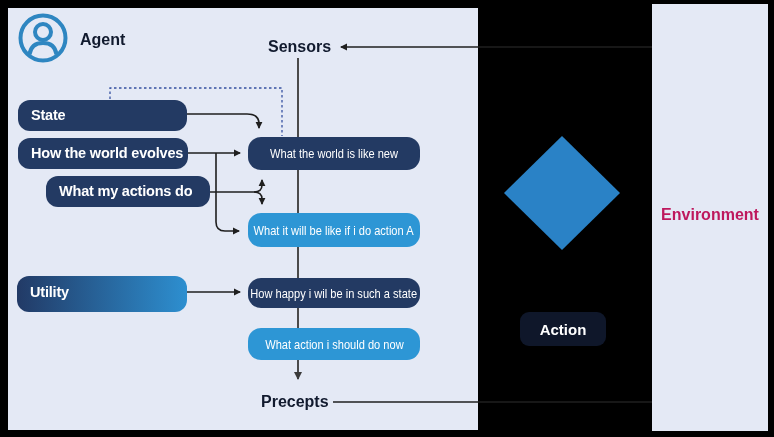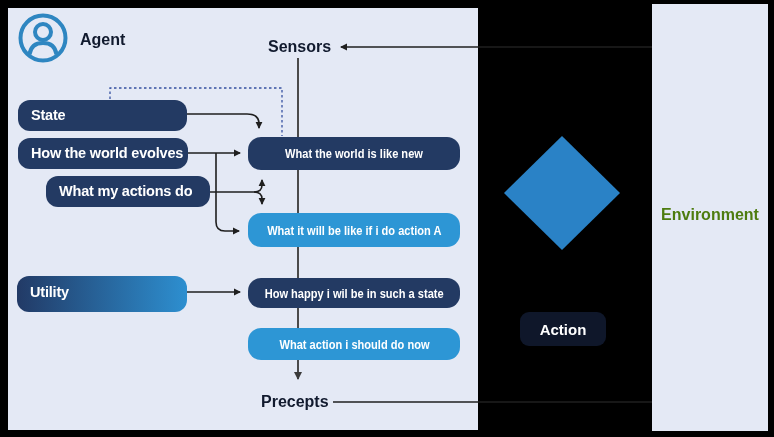--- a/index.html
+++ b/index.html
@@ -9,35 +9,35 @@
   .panel{position:absolute;background:#e4e9f5;}
   #agent-panel{left:8px;top:8px;width:470px;height:422px;}
   #env-panel{left:652px;top:4px;width:116px;height:427px;}
 
   #svg-overlay{position:absolute;left:0;top:0;width:774px;height:437px;pointer-events:none;}
 
   .lbl{position:absolute;font-weight:bold;color:#111a2e;font-size:16px;white-space:nowrap;}
   #agent-label{left:80px;top:31px;font-size:16px;}
   #sensors-label{left:268px;top:38px;}
   #actuators-label{left:261px;top:393px;}
-  #environment-label{left:0;top:202px;width:100%;text-align:center;color:#4d7c0f;}
+  #environment-label{left:0;top:202px;width:100%;text-align:center;color:#be185d;}
   #precepts-label{position:absolute;left:504px;top:185px;width:116px;text-align:center;
     font-weight:bold;color:#fff;font-size:15px;}
 
   .kbox{position:absolute;height:31px;line-height:31px;border-radius:12px;
     background:#233a63;color:#fff;font-weight:bold;font-size:14.5px;
     padding-left:13px;white-space:nowrap;letter-spacing:-0.2px;box-sizing:border-box;}
   #box-state{left:18px;top:100px;width:169px;}
   #box-evolves{left:18px;top:138px;width:170px;}
   #box-actions{left:10px;top:176px;width:164px;margin-left:36px;}
   #box-utility{left:17px;top:276px;width:170px;height:36px;line-height:32px;
     background:linear-gradient(90deg,#223a66 0%,#2d8fd0 100%);}
 
-  .mbox{position:absolute;left:248px;width:212px;border-radius:13px;color:#fff;
-    font-weight:bold;font-size:13.5px;display:flex;align-items:center;justify-content:center;
+  .mbox{position:absolute;left:248px;width:172px;border-radius:13px;color:#fff;
+    font-weight:normal;font-size:13.5px;display:flex;align-items:center;justify-content:center;
     white-space:nowrap;text-align:center;}
   .mbox > span{display:inline-block;transform:scaleX(0.82);transform-origin:center;}
   .navy{background:#233a63;}
   .lblue{background:#2d96d5;}
   #box-worldlike{top:137px;height:33px;}
   #box-willbe{top:213px;height:34px;}
   #box-happy{top:278px;height:30px;}
   #box-whataction{top:328px;height:32px;}
 
   #action-box{position:absolute;left:520px;top:312px;width:86px;height:34px;border-radius:9px;

